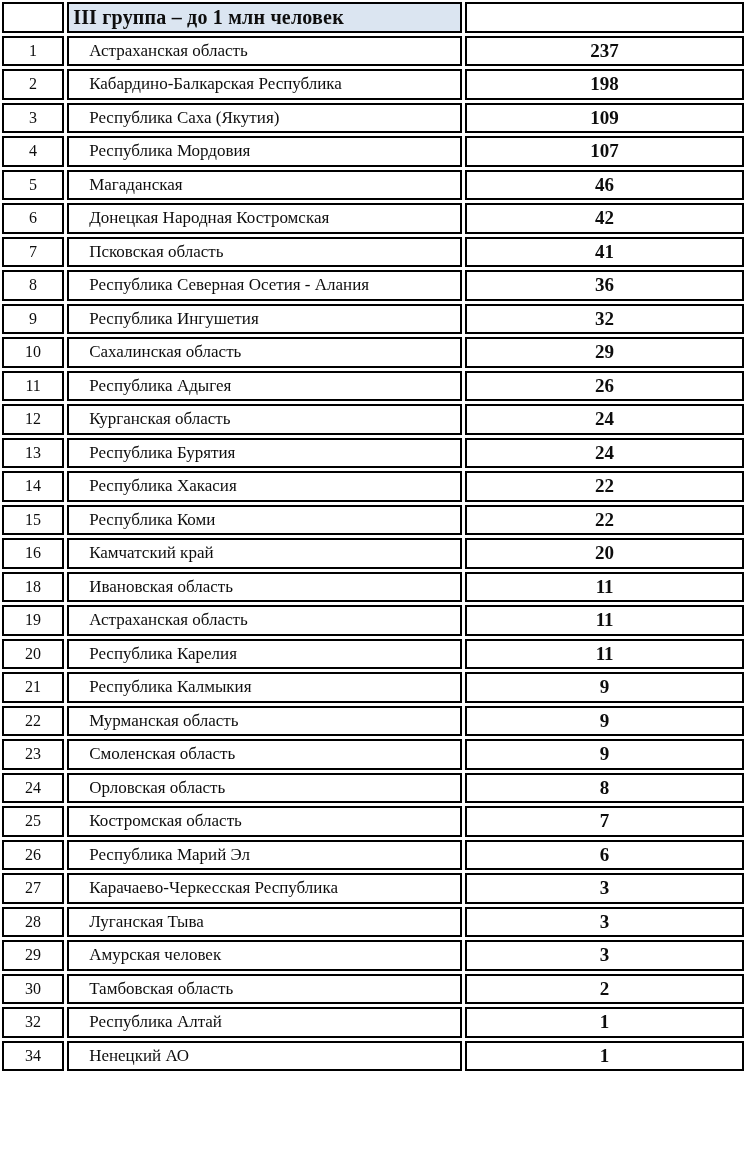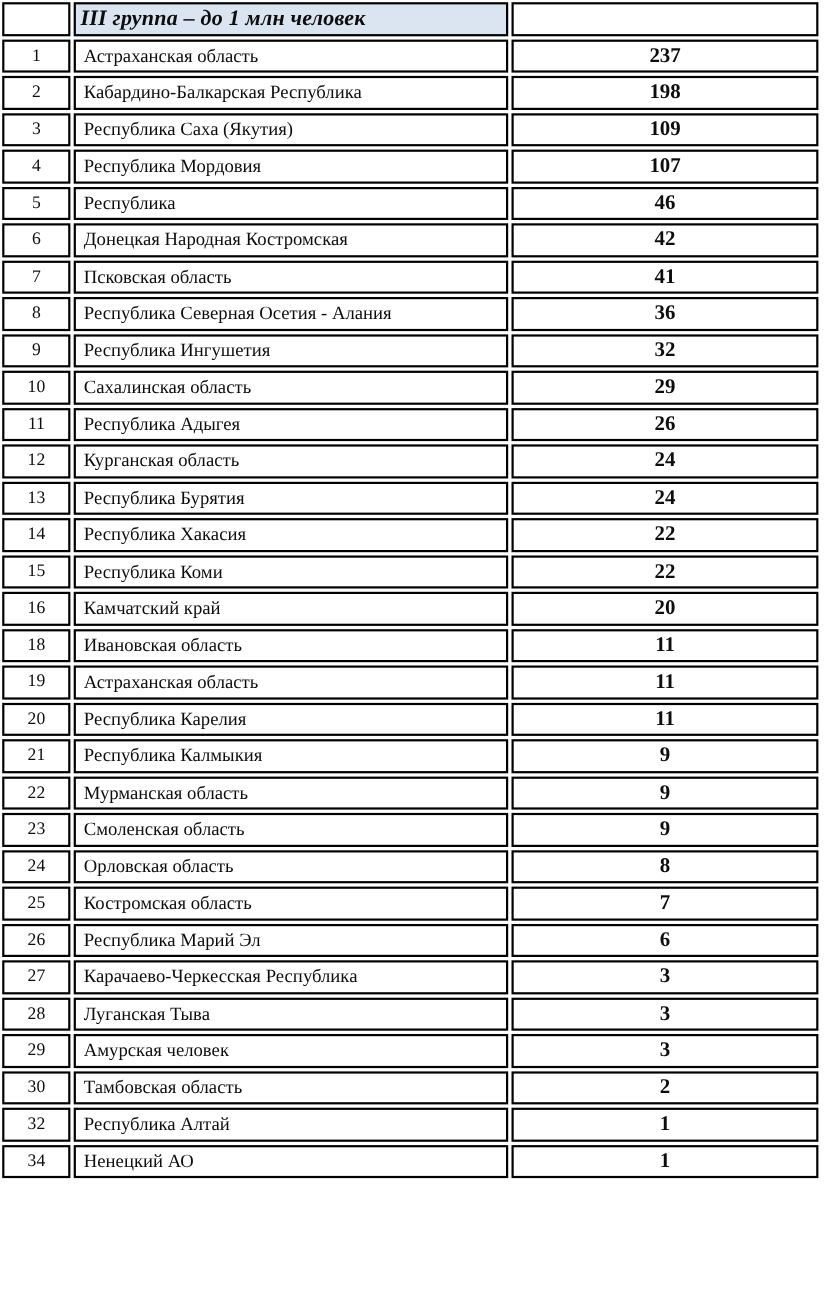--- a/index.html
+++ b/index.html
@@ -32,35 +32,34 @@
     vertical-align: middle;
     overflow: hidden;
     white-space: nowrap;
   }
   td.num {
     text-align: center;
     font-size: 16px;
   }
   td.name {
     text-align: left;
-    padding-left: 7px;
+    padding-left: 20px;
     font-size: 17px;
   }
   td.value {
     text-align: center;
     font-size: 19px;
     font-weight: bold;
     margin-top: 20px;
   }
   tr.header-row td.group-header {
     font-size: 20px;
     font-weight: bold;
     padding-left: 4px;
     letter-spacing: 0.2px;
-    font-style: italic;
   }
 </style>
 </head>
 <body>
 
 <table class="regions">
   <colgroup>
     <col class="c-num">
     <col class="c-name">
     <col class="c-value">
@@ -91,21 +90,21 @@
   </tr>
 
   <tr>
     <td class="num">4</td>
     <td class="name">Республика Мордовия</td>
     <td class="value">107</td>
   </tr>
 
   <tr>
     <td class="num">5</td>
-    <td class="name">Республика</td>
+    <td class="name">Магаданская</td>
     <td class="value">46</td>
   </tr>
 
   <tr>
     <td class="num">6</td>
     <td class="name">Донецкая Народная Костромская</td>
     <td class="value">42</td>
   </tr>
 
   <tr>

